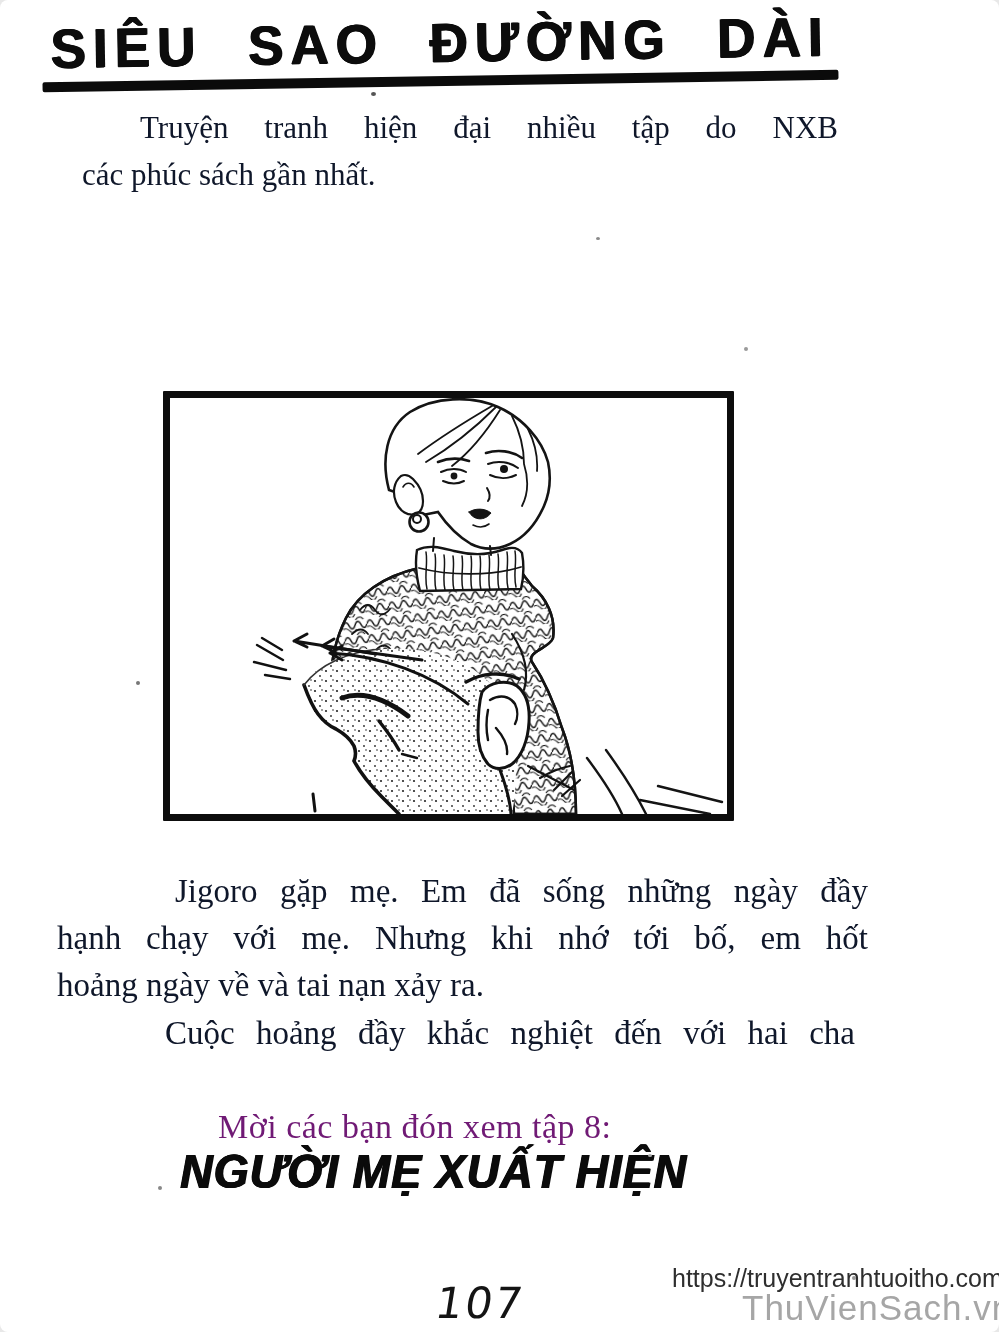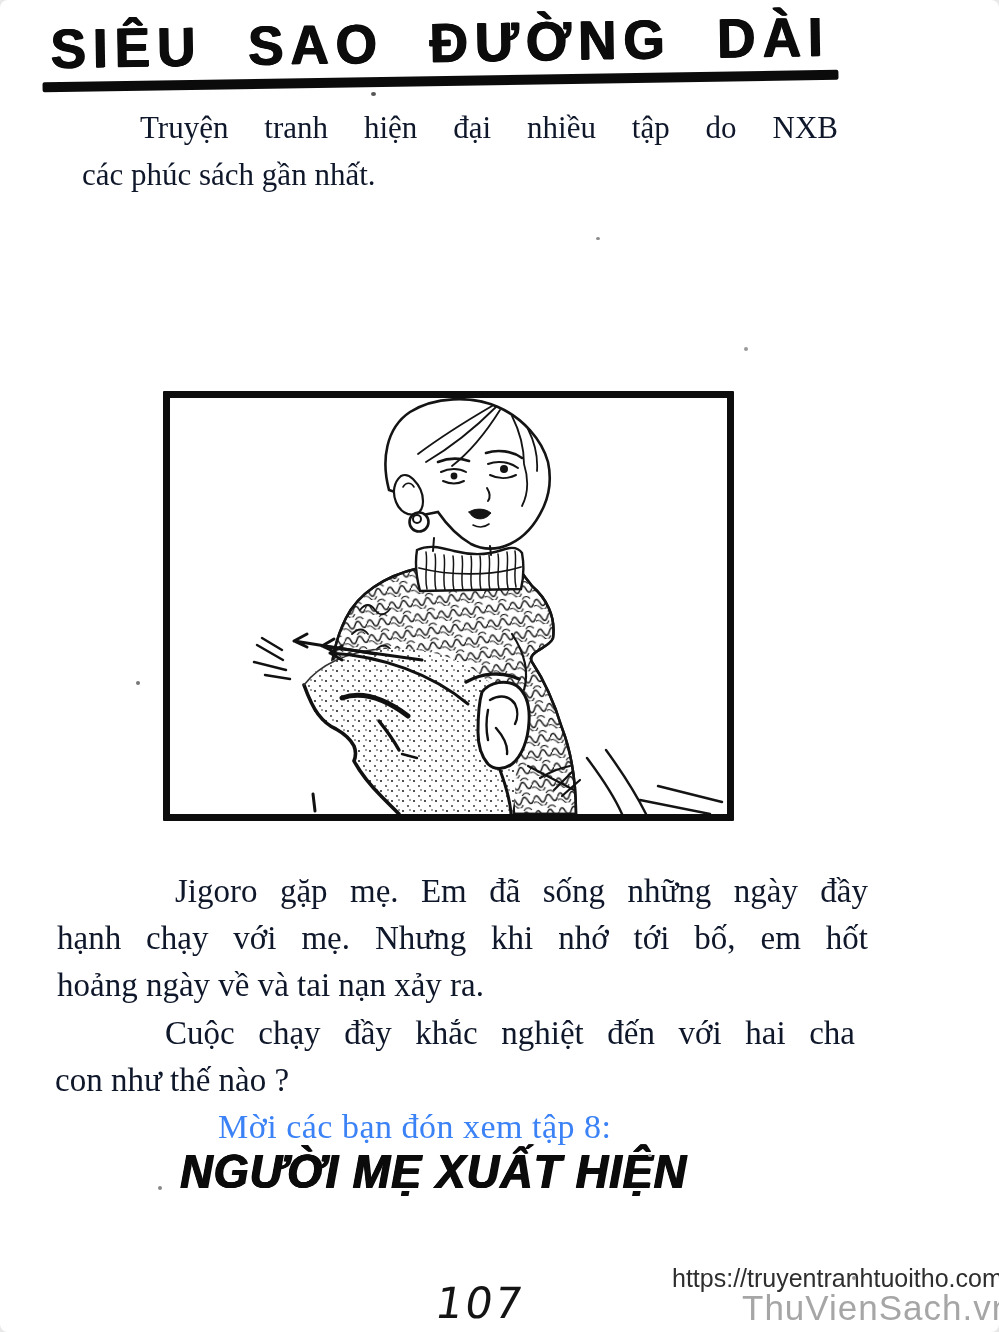--- a/index.html
+++ b/index.html
@@ -27,21 +27,21 @@
   .ind1{padding-left:58px;}
   .ind2{padding-left:118px;}
   .ind3{padding-left:110px;}
   
   .panel{
     position:absolute;left:163px;top:391px;width:571px;height:430px;
     border:7px solid #0d0d0d;box-sizing:border-box;background:#fff;border-radius:1px;
   }
   .panel svg{display:block;width:557px;height:416px;}
   
-  .cta{position:absolute;left:218px;top:1108px;font-size:34px;color:#3b82f6;white-space:nowrap;letter-spacing:0.5px;}
+  .cta{position:absolute;left:218px;top:1108px;font-size:34px;color:#701a75;white-space:nowrap;letter-spacing:0.5px;}
   .next-title{
     position:absolute;left:180px;top:1146px;
     font-family:"Liberation Sans","DejaVu Sans",sans-serif;
     font-weight:bold;font-style:italic;font-size:45px;letter-spacing:1px;
     color:#0b0b0b;white-space:nowrap;
     text-shadow:1px 0 0 #0b0b0b,-0.5px 0 0 #0b0b0b,0 0.7px 0 #0b0b0b;
     transform:scaleY(1.05);
   }
   
   .pagenum{
@@ -183,22 +183,21 @@
     </svg>
   </div>
 
   <div class="para p2">
     <div class="line just ind2">Jigoro gặp mẹ. Em đã sống những ngày đầy</div>
     <div class="line just">hạnh chạy với mẹ. Nhưng khi nhớ tới bố, em hốt</div>
     <div class="line">hoảng ngày về và tai nạn xảy ra.</div>
   </div>
 
   <div class="para p3">
-    <div class="line just ind3">Cuộc chạy đầy khắc nghiệt đến với hai cha</div>
-    <div class="line">con như thế nào ?</div>
+    <div class="line just ind3">Cuộc hoảng đầy khắc nghiệt đến với hai cha</div>
   </div>
 
   <div class="cta">Mời các bạn đón xem tập 8:</div>
   <div class="next-title">NGƯỜI MẸ XUẤT HIỆN</div>
 
   <div class="pagenum">107</div>
   <div class="wm-url">https://truyentranhtuoitho.com.</div>
   <div class="wm-site">ThuVienSach.vn</div>
 
   <div class="speck" style="left:371px;top:92px;width:5px;height:4px;background:#555;"></div>

